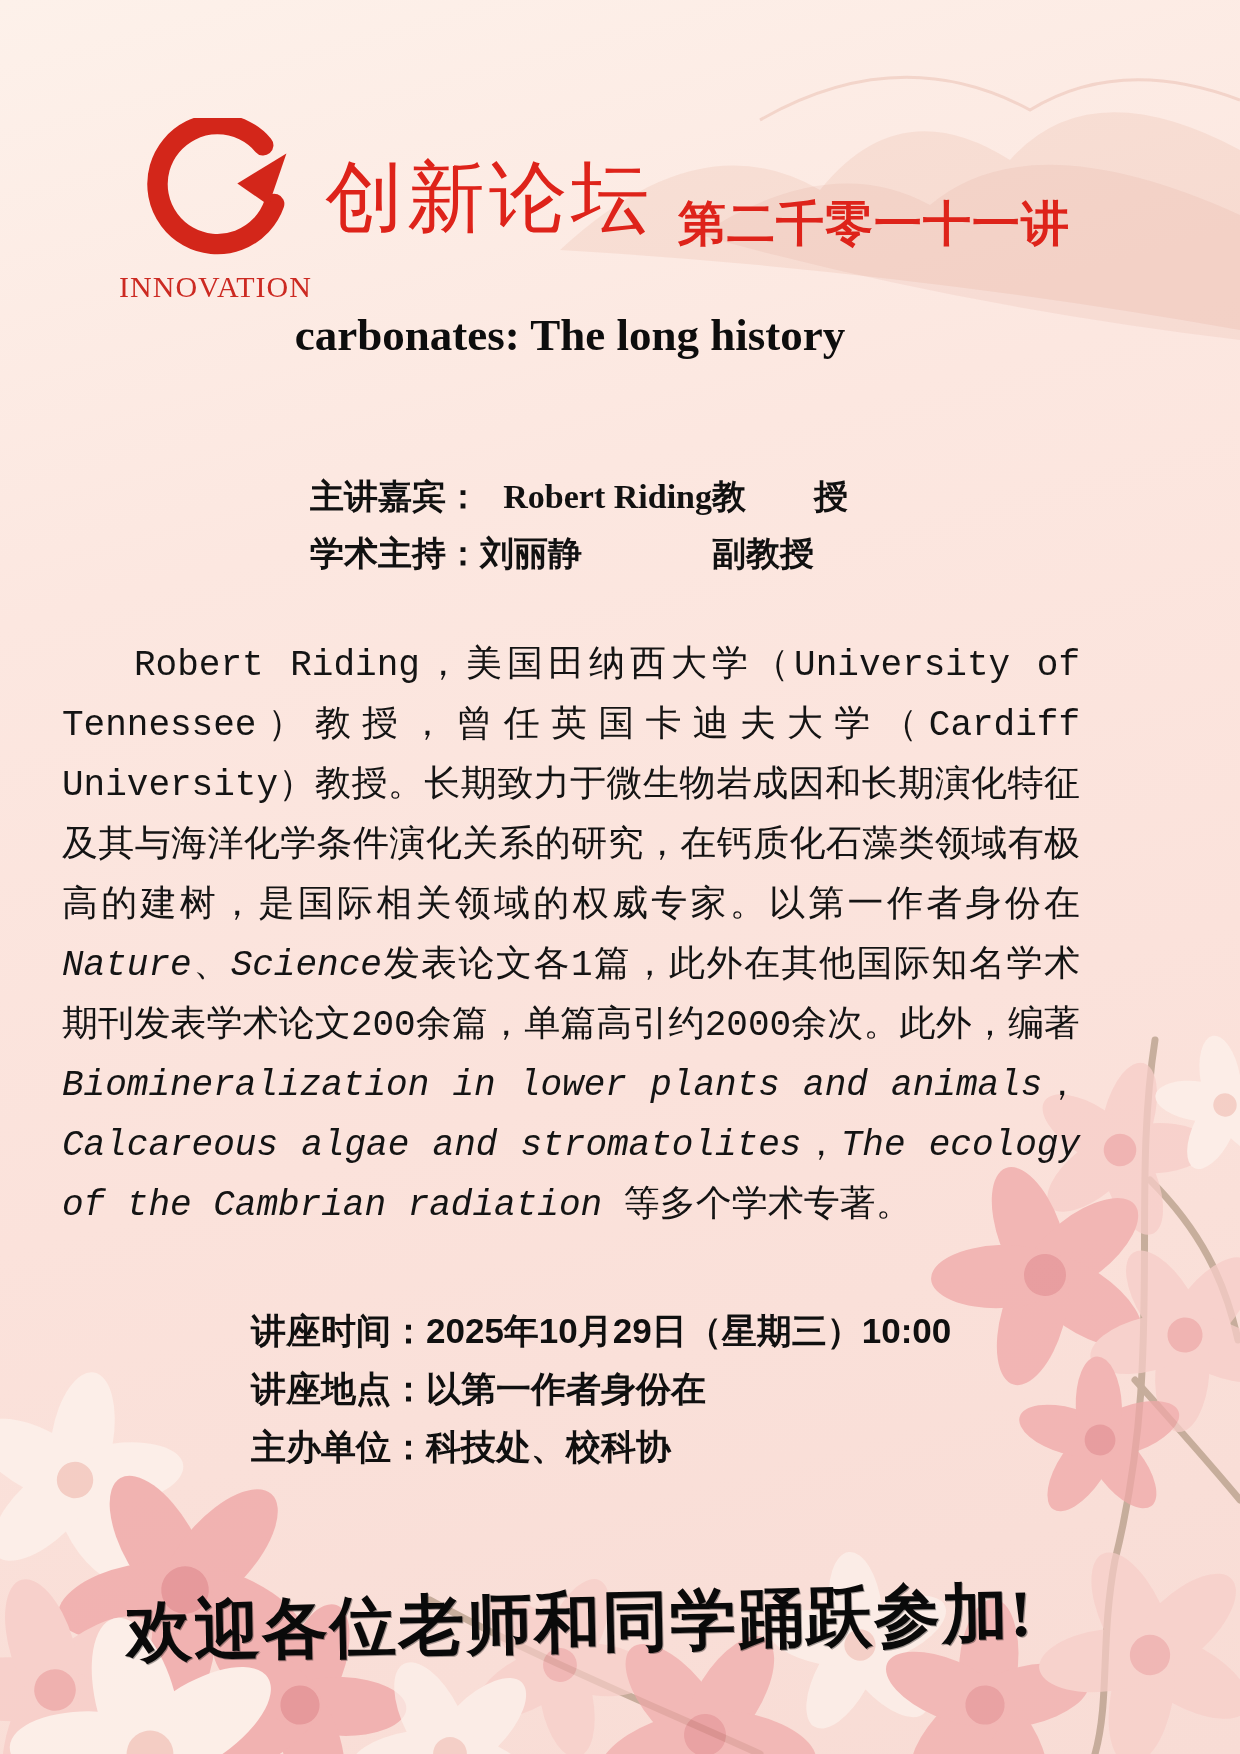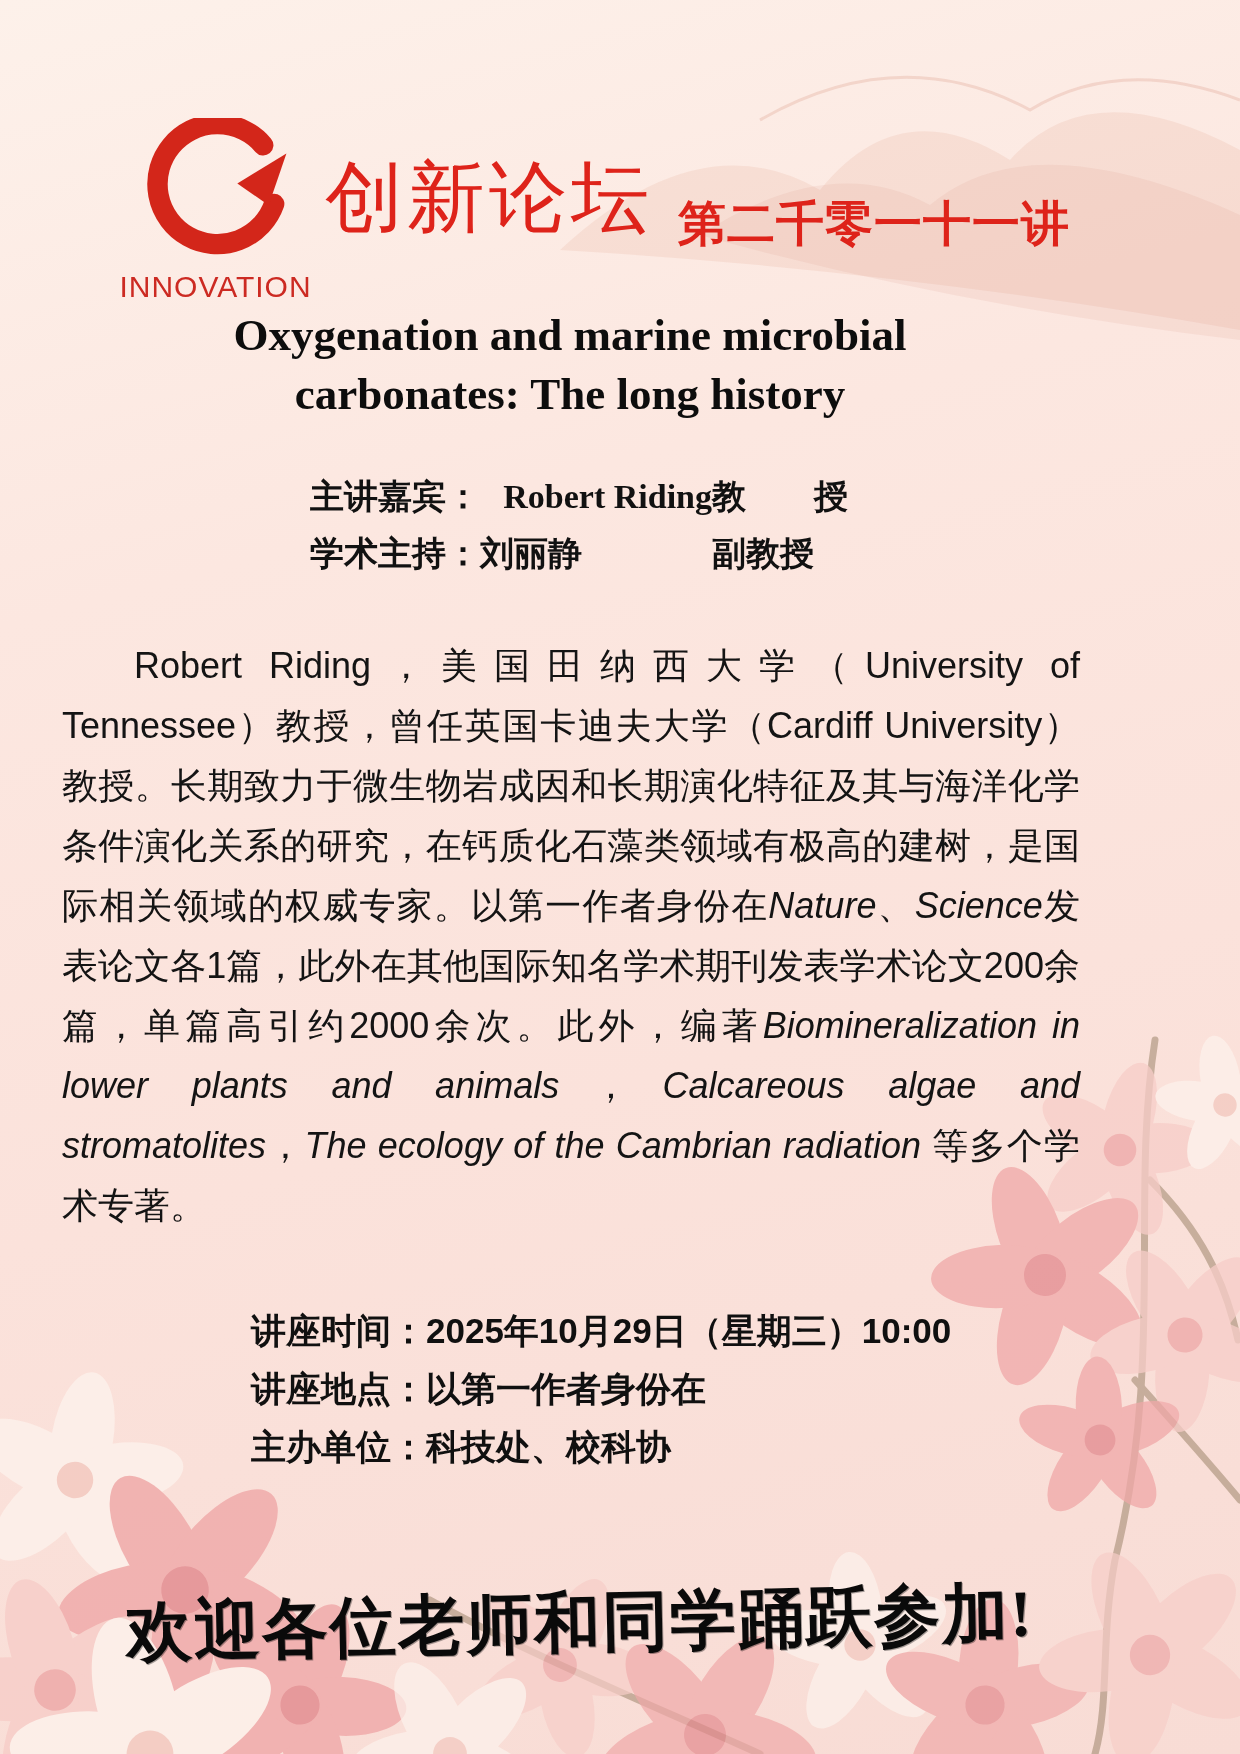--- a/index.html
+++ b/index.html
@@ -16,21 +16,21 @@
     position:absolute; inset:0; width:1240px; height:1754px; z-index:0;
   }
   .content { position:absolute; inset:0; z-index:1; }
 
   
   .logo-block { position:absolute; left:108px; top:118px; width:215px; text-align:center; }
   .logo-mark { width:185px; height:150px; display:block; margin:0 auto; }
   .logo-wordmark {
     margin-top:2px;
     font-size:30px; letter-spacing:1px;
-    color:#cc2a22; font-family:Liberation Sans, sans-serif;
+    color:#cc2a22; font-family:Liberation Serif, serif;
   }
   .forum-title {
     position:absolute; left:325px; top:146px;
     font-size:78px; font-weight:normal; letter-spacing:4px;
     color:#de231a; font-family:"Liberation Sans", sans-serif;
   }
   .lecture-number {
     position:absolute; left:678px; top:192px;
     font-size:48px; font-weight:bold; letter-spacing:1px;
     color:#de231a; font-family:"Liberation Sans", sans-serif;
@@ -50,21 +50,21 @@
   .spk-label { font-family:"Liberation Sans", sans-serif; font-weight:bold; }
   .spk-name-en { display:inline-block; min-width:232px; font-weight:bold; font-family:"Liberation Serif", serif;text-align:right; }
   .spk-name-cn { display:inline-block; min-width:232px; font-weight:bold; font-family:"Liberation Sans", sans-serif; }
   .spk-rank { font-family:"Liberation Sans", sans-serif; font-weight:bold; }
 
   
   .bio {
     position:absolute; left:62px; top:636px; width:1018px;
     font-size:36px; line-height:60px;
     text-align:justify; text-indent:72px;
-    font-family:Liberation Sans, sans-serif;
+    font-family:Liberation Mono, monospace;
     color:#141414;
   }
   .bio .it { font-style:italic; }
 
   
   .details {
     position:absolute; left:215px; top:1302px;
     font-size:35px; line-height:58px; font-weight:bold;
     font-family:"Liberation Sans", sans-serif;
     color:#101010;
@@ -166,21 +166,20 @@
         <path d="M95 20 A44 44 0 1 0 103 63" fill="none" stroke="#d3261a" stroke-width="15" stroke-linecap="round"></path>
         <path d="M76 48 L112 26 L99 64 Z" fill="#d3261a"></path>
       </svg>
       <div class="logo-wordmark">INNOVATION</div>
     </div>
 
     <div class="forum-title">创新论坛</div>
     <div class="lecture-number">第二千零一十一讲</div>
 
     <div class="title-en">
-      <div>Oxygenation and marine microbial</div>
       <div>carbonates: The long history</div>
     </div>
 
     <div class="speakers">
       <div class="speaker-row">
         <span class="spk-label">主讲嘉宾：</span><span class="spk-name-en">Robert Riding</span><span class="spk-rank">教　　授</span>
       </div>
       <div class="speaker-row">
         <span class="spk-label">学术主持：</span><span class="spk-name-cn">刘丽静</span><span class="spk-rank">副教授</span>
       </div>

